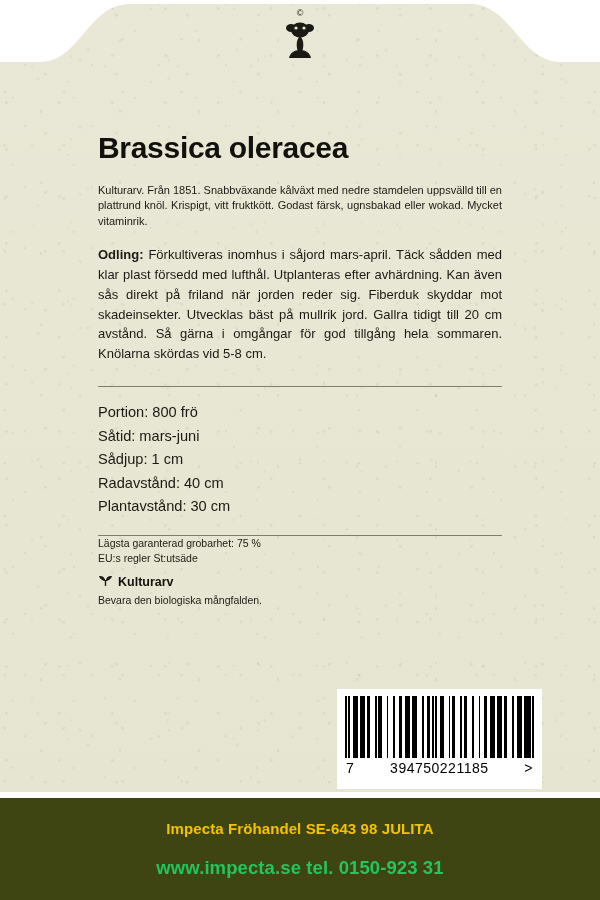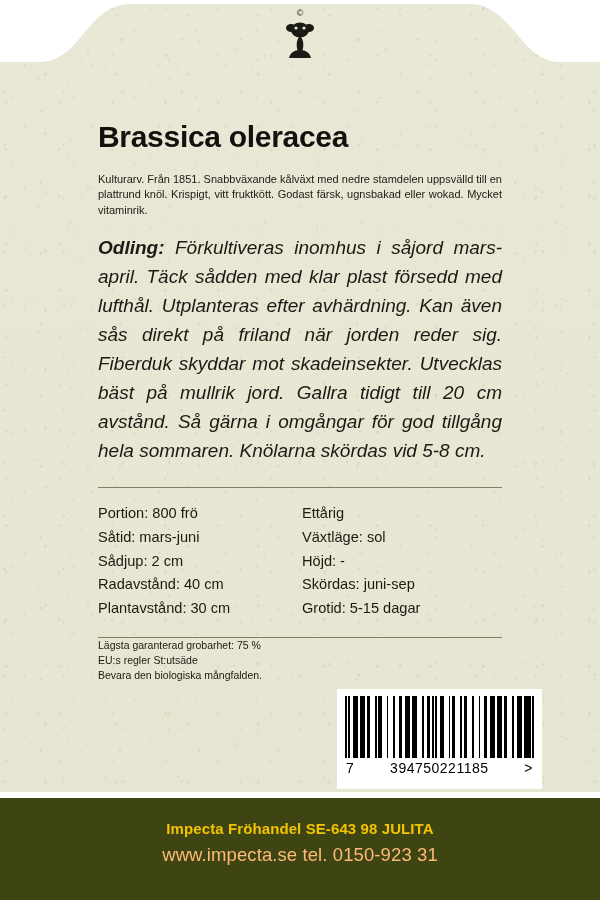--- a/index.html
+++ b/index.html
@@ -55,21 +55,21 @@
     z-index: 6;
   }
   .logo svg { display: inline-block; }
 
   
   .content {
     position: absolute;
     left: 0; top: 0;
     width: 600px;
     z-index: 5;
-    padding: 0 98px;
+    padding: 11px 98px;
   }
 
   .title-block { margin-top: 120px; }
   .latin-name {
     font-size: 30px;
     font-weight: bold;
     color: #12110d;
     letter-spacing: -0.3px;
     line-height: 1.12;
   }
@@ -84,40 +84,40 @@
   .desc {
     margin-top: 18px;
     font-size: 11px;
     line-height: 1.42;
     color: #1b1a14;
     text-align: justify;
   }
 
   .growing {
     margin-top: 16px;
-    font-size: 19px;
+    font-size: 13px;
     line-height: 1.52;
     color: #1b1a14;
     text-align: justify;
-    font-style: italic;
   }
   .growing b { font-weight: bold; }
 
   .rule {
     height: 1px;
     background: #5c5c46;
     opacity: .75;
     margin: 22px 0 0 0;
   }
 
   .facts {
     display: flex;
     margin-top: 14px;
     font-size: 14.6px;
     color: #1b1a14;
+    flex-direction: column;
   }
   .facts .col { flex: 1; }
   .facts .col.right { margin-left: 4px; }
   .facts .row { line-height: 1.62; white-space: nowrap; }
 
   .rule2 {
     height: 1px;
     background: #5c5c46;
     opacity: .75;
     margin-top: 16px;
@@ -187,24 +187,25 @@
     text-align: center;
     padding-top: 22px;
   }
   .bottom .line1 {
     color: #f2c300;
     font-size: 15px;
     font-weight: bold;
     letter-spacing: 0.1px;
   }
   .bottom .line2 {
-    color: #fdba74;
+    color: #22c55e;
     font-size: 18.5px;
-    margin-top: 7px;
+    margin-top: 20px;
     letter-spacing: 0.1px;
+    font-weight: bold;
   }
   .bottom-white-strip {
     position: absolute;
     left: 0; bottom: 102px;
     width: 600px; height: 6px;
     background: #ffffff;
     z-index: 7;
   }
 </style>
 </head>
@@ -242,39 +243,42 @@
   <div class="growing">
     <b>Odling:</b><span> Förkultiveras inomhus i såjord mars-april. Täck sådden med klar plast försedd med lufthål. Utplanteras efter avhärdning. Kan även sås direkt på friland när jorden reder sig. Fiberduk skyddar mot skadeinsekter. Utvecklas bäst på mullrik jord. Gallra tidigt till 20 cm avstånd. Så gärna i omgångar för god tillgång hela sommaren. Knölarna skördas vid 5-8 cm.</span>
   </div>
 
   <div class="rule"></div>
 
   <div class="facts">
     <div class="col">
       <div class="row">Portion: 800 frö</div>
       <div class="row">Såtid: mars-juni</div>
-      <div class="row">Sådjup: 2 cm</div>
+      <div class="row">Sådjup: 1 cm</div>
       <div class="row">Radavstånd: 40 cm</div>
       <div class="row">Plantavstånd: 30 cm</div>
     </div>
-    <div class="col right">
-      <div class="row">Ettårig</div>
-      <div class="row">Växtläge: sol</div>
-      <div class="row">Höjd: -</div>
-      <div class="row">Skördas: juni-sep</div>
-      <div class="row">Grotid: 5-15 dagar</div>
-    </div>
   </div>
 
   <div class="rule2"></div>
 
   <div class="footnotes">
     <div>Lägsta garanterad grobarhet: 75 %</div>
     <div>EU:s regler St:utsäde</div>
 
+    <div class="kulturarv-line">
+      <span>
+        <svg width="15" height="13" viewBox="0 0 15 13">
+          <path d="M7.5 12 L7.5 6" stroke="#1b1a14" stroke-width="1.4" fill="none"></path>
+          <path d="M7.5 7 C5 7 2 5.5 1 2 C4.5 1.5 6.8 3.5 7.5 7 Z" fill="#1b1a14"></path>
+          <path d="M7.5 7 C10 7 13 5.5 14 2 C10.5 1.5 8.2 3.5 7.5 7 Z" fill="#1b1a14"></path>
+        </svg>
+      </span>
+      <span class="k-label">Kulturarv</span>
+    </div>
     <div class="kulturarv-sub">Bevara den biologiska mångfalden.</div>
   </div>
 
 </div>
 
 <div class="barcode-box">
   <div class="bars" id="bars">
       <span style="width: 1.67257px; background: rgb(0, 0, 0);"></span>
       <span style="width: 1.67257px; background: rgb(255, 255, 255);"></span>
       <span style="width: 1.67257px; background: rgb(0, 0, 0);"></span>

